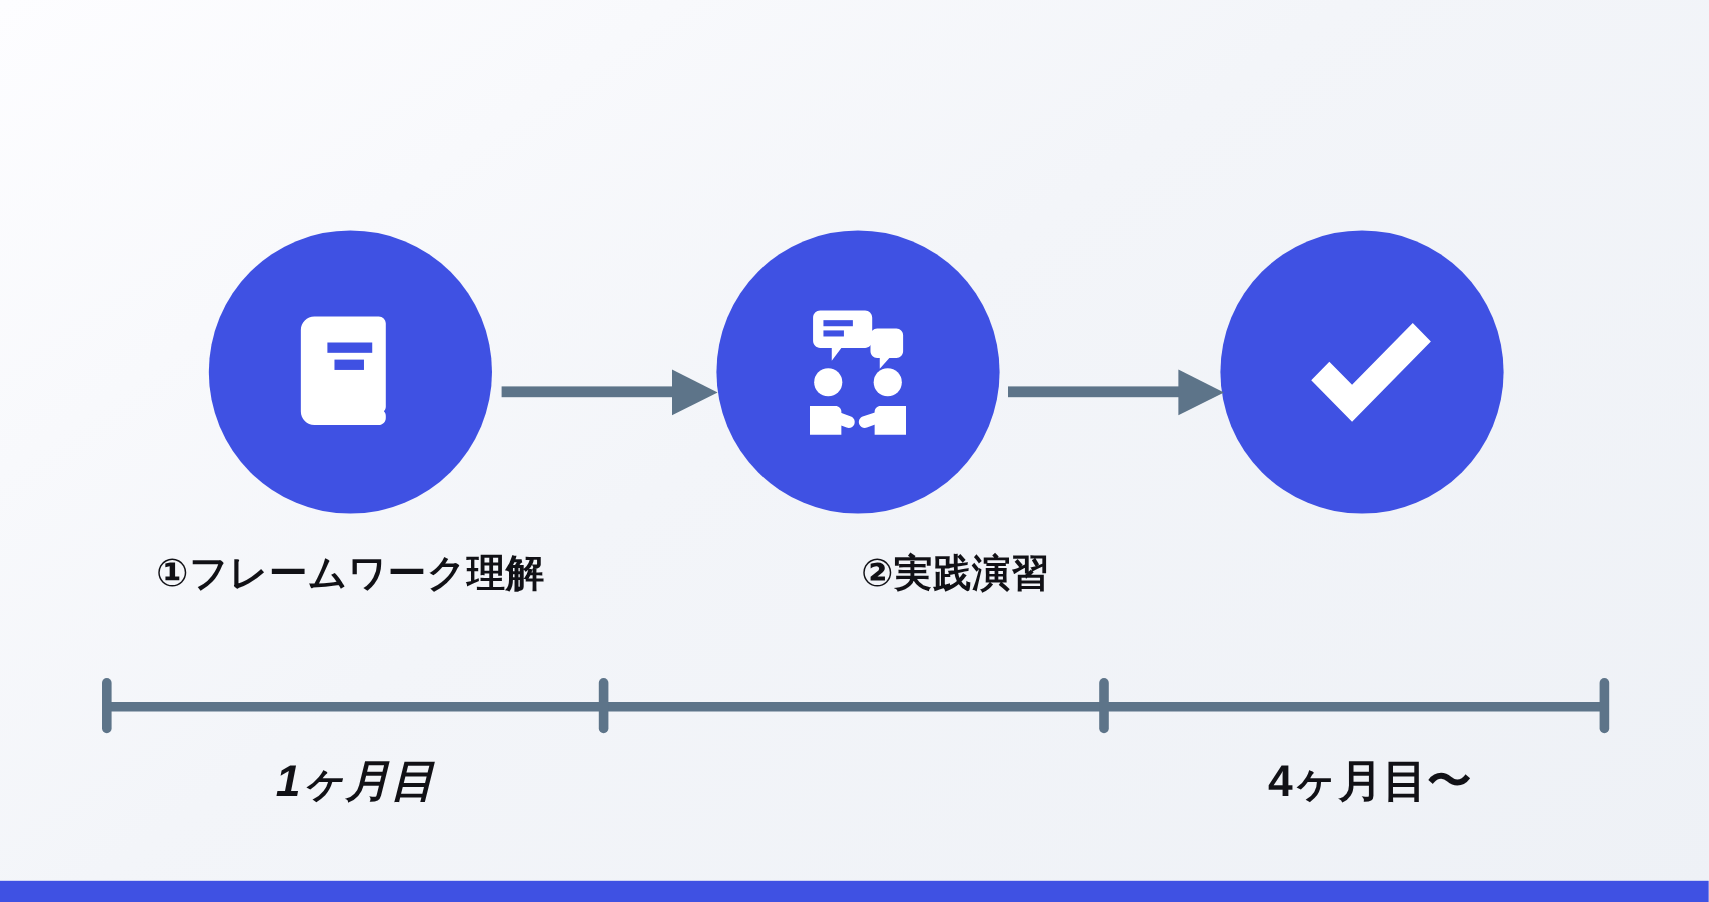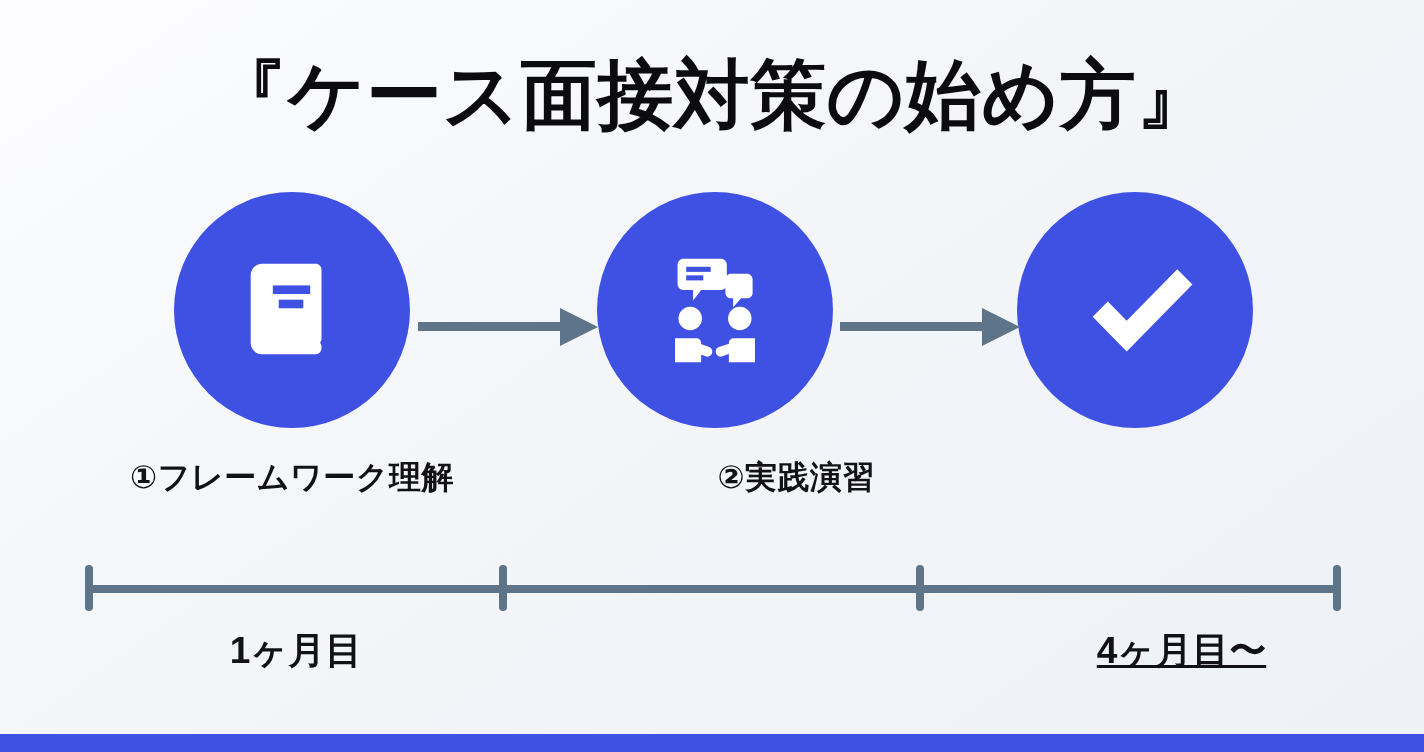--- a/index.html
+++ b/index.html
@@ -143,40 +143,39 @@
 
   .tl-label {
     position: absolute;
     top: 626px;
     text-align: center;
     font-size: 37px;
     font-weight: 700;
     color: #111116;
     white-space: nowrap;
   }
-  .tl-label.l1 { left: 89px;  width: 414px; }
+  .tl-label.l1 { left: 89px;  width: 414px; font-style: italic; }
   .tl-label.l2 { left: 503px; width: 417px; }
-  .tl-label.l3 { left: 973px; width: 417px; text-decoration: underline; }
+  .tl-label.l3 { left: 933px; width: 417px; }
 
   
   .bottom-bar {
     position: absolute;
     left: 0;
     bottom: 0;
     width: 1424px;
     height: 18px;
     background: #3f51e3;
   }
 </style>
 </head>
 <body>
 
 <div class="slide">
 
-  <div class="title">『ケース面接対策の始め方』</div>
 
   <div class="steps">
 
     <div class="step s1">
       <div class="circle">
         <span>
           <svg width="118" height="118" viewBox="0 0 24 24" aria-hidden="true">
             <path fill="#ffffff" d="M5.6 2.6h11.2c0.66 0 1.2 0.54 1.2 1.2v14.1c0 0.3-0.12 0.55-0.33 0.74
                  0.21 0.2 0.33 0.46 0.33 0.76v0.4c0 0.66-0.54 1.2-1.2 1.2H5.9
                  c-1.27 0-2.3-1.03-2.3-2.3V4.9c0-1.27 1.03-2.3 2.3-2.3z

